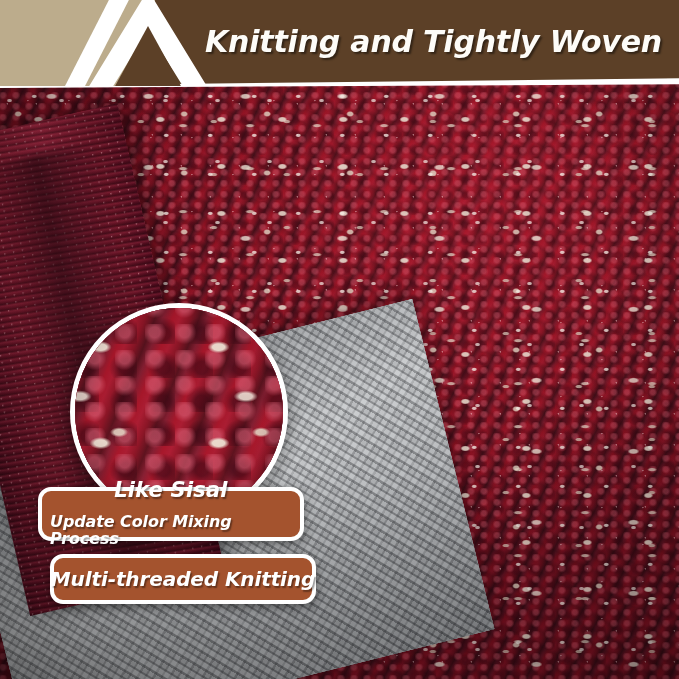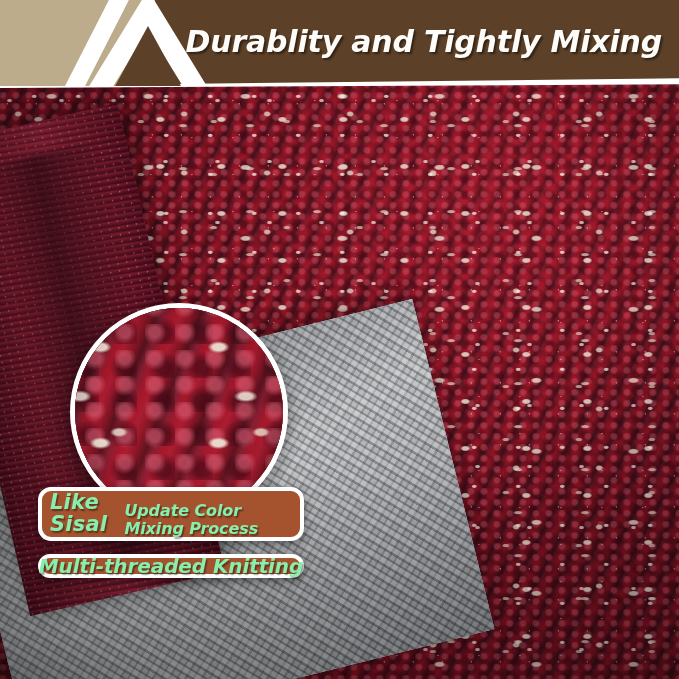--- a/index.html
+++ b/index.html
@@ -327,26 +327,26 @@
   }
 
   
   .label-box {
     position: absolute;
     background: #a4532e;
     border: 4px solid #ffffff;
     border-radius: 13px;
     box-sizing: border-box;
     display: flex;
-    flex-direction: row;
+    flex-direction: column;
     align-items: center;
     justify-content: center;
     box-shadow: 0 3px 10px rgba(0,0,0,0.45);
     z-index: 25;
-    color: #86efac;
+    color: #ffffff;
     font-family: "DejaVu Sans", sans-serif;
     font-weight: bold;
     font-style: italic;
     text-shadow: 1.5px 1.5px 1.5px rgba(0,0,0,0.40);
   }
 
   #label-box-1 {
     left: 38px;
     top: 487px;
     width: 266px;
@@ -359,24 +359,24 @@
     letter-spacing: 0.2px;
   }
   .label-sub {
     font-size: 16px;
     line-height: 1.08;
     letter-spacing: -0.1px;
     margin-top: 12px;
   }
 
   #label-box-2 {
-    left: 38px;
+    left: 50px;
     top: 554px;
     width: 266px;
-    height: 24px;
+    height: 50px;
     font-style: italic;
   }
   #label-box-3 {
     left: 38px;
     top: 607px;
     width: 266px;
     height: 39px;
   }
   .label-single {
     font-size: 20px;
@@ -431,21 +431,21 @@
       <svg width="180" height="92" viewBox="0 0 180 92" xmlns="http://www.w3.org/2000/svg">
 
         <polygon points="92,-6 152,92 128,92 92,34 56,92 32,92" fill="#ffffff"></polygon>
 
         <polygon points="92,30 126,92 58,92" fill="#5c4027"></polygon>
 
         <polygon points="58,-6 78,-6 28,92 8,92" fill="#ffffff"></polygon>
       </svg>
     </div>
 
-    <div class="header-title">Durablity and Tightly Mixing</div>
+    <div class="header-title">Knitting and Tightly Woven</div>
   </div>
 
   <div class="label-box" id="label-box-1">
     <div class="label-title">Like Sisal</div>
     <div class="label-sub">Update Color Mixing Process</div>
   </div>
 
   <div class="label-box" id="label-box-2">
     <div class="label-single">Multi-threaded Knitting</div>
   </div>

